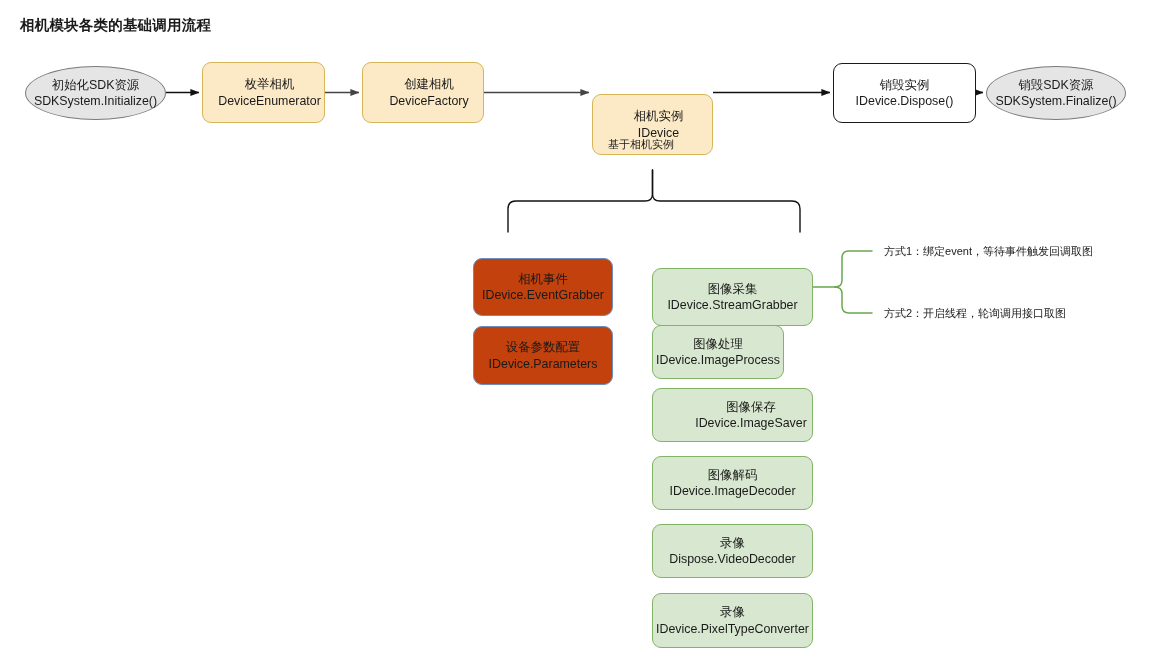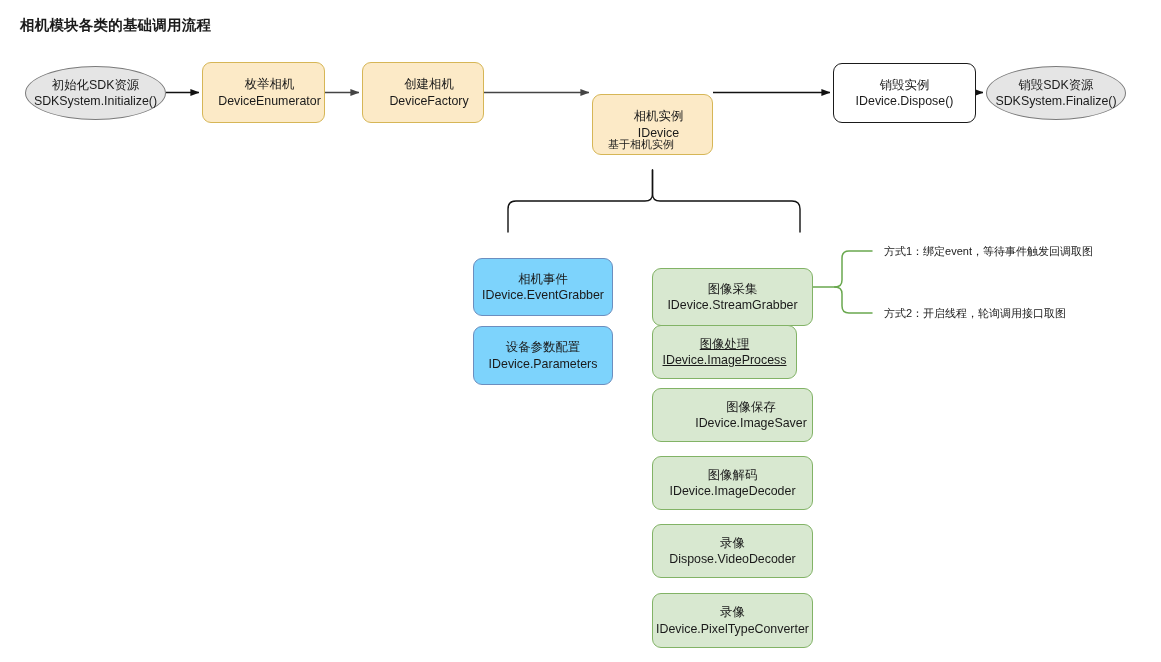--- a/index.html
+++ b/index.html
@@ -55,21 +55,21 @@
   .fill-yellow {
     background: #fceac7;
     border: 1.3px solid #d6b656;
     padding-left: 12px;
   }
   .fill-white {
     background: #ffffff;
     border: 1.4px solid #1a1a1a;
   }
   .fill-blue {
-    background: #7dd3fc;
+    background: #c2410c;
     border: 1.3px solid #6c8ebf;
   }
   .fill-green {
     background: #d8e8d0;
     border: 1.3px solid #82b366;
   }
 
   .svg-layer {
     position: absolute;
     left: 0;
@@ -172,21 +172,21 @@
 <div class="node rrect fill-blue" style="left:473px; top:326px; width:140px; height:59px;">
   <span class="l1">设备参数配置</span>
   <span class="l2">IDevice.Parameters</span>
 </div>
 
 <div class="node rrect fill-green" style="left:652px; top:268px; width:161px; height:58px;">
   <span class="l1">图像采集</span>
   <span class="l2">IDevice.StreamGrabber</span>
 </div>
 
-<div class="node rrect fill-green" style="left:652px; top:325px; width:145px; height:54px;text-decoration:underline;">
+<div class="node rrect fill-green" style="left:652px; top:325px; width:132px; height:54px;">
   <span class="l1">图像处理</span>
   <span class="l2">IDevice.ImageProcess</span>
 </div>
 
 <div class="node rrect fill-green" style="left:652px; top:388px; width:161px; height:54px;padding-left:37px;">
   <span class="l1">图像保存</span>
   <span class="l2">IDevice.ImageSaver</span>
 </div>
 
 <div class="node rrect fill-green" style="left:652px; top:456px; width:161px; height:54px;">

